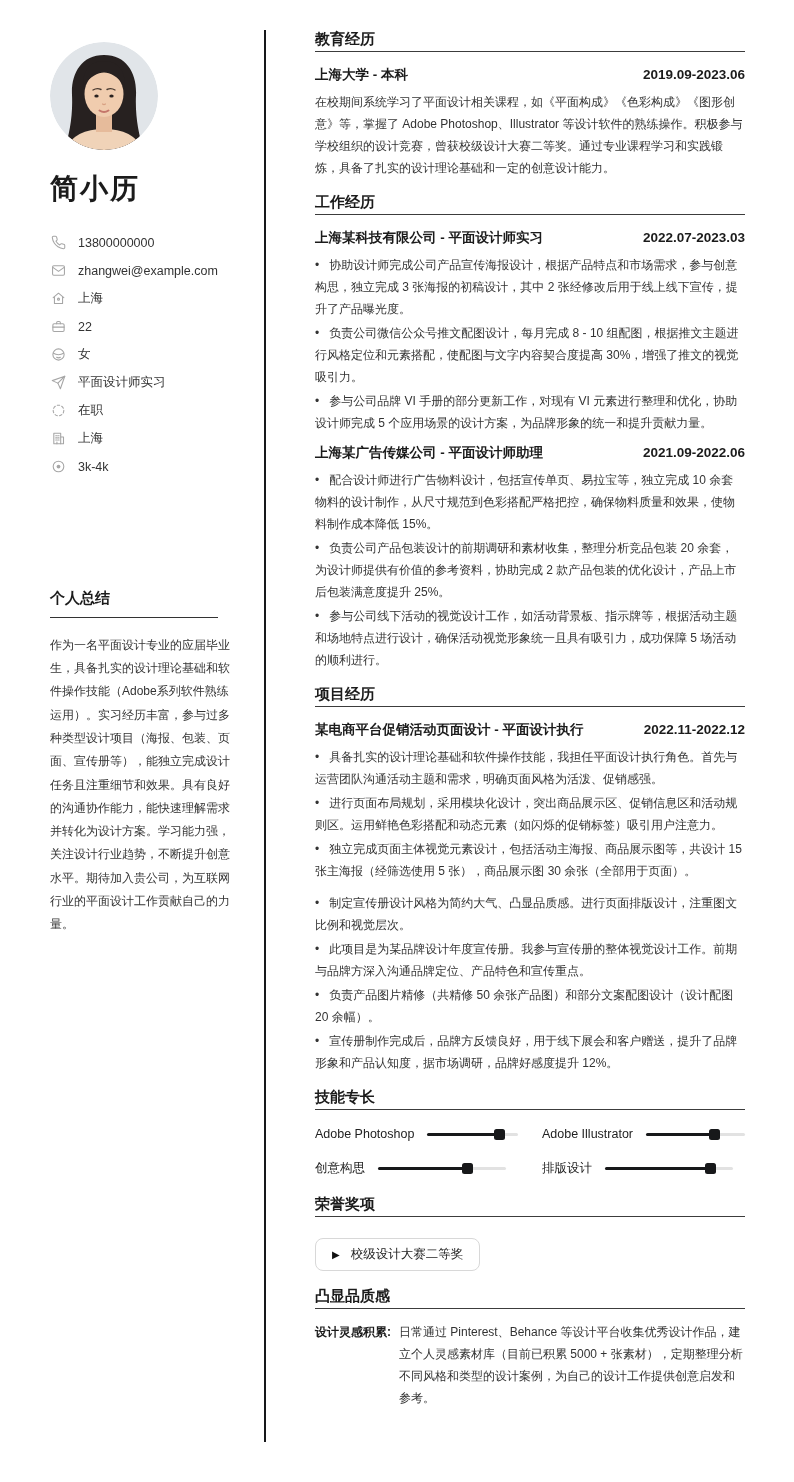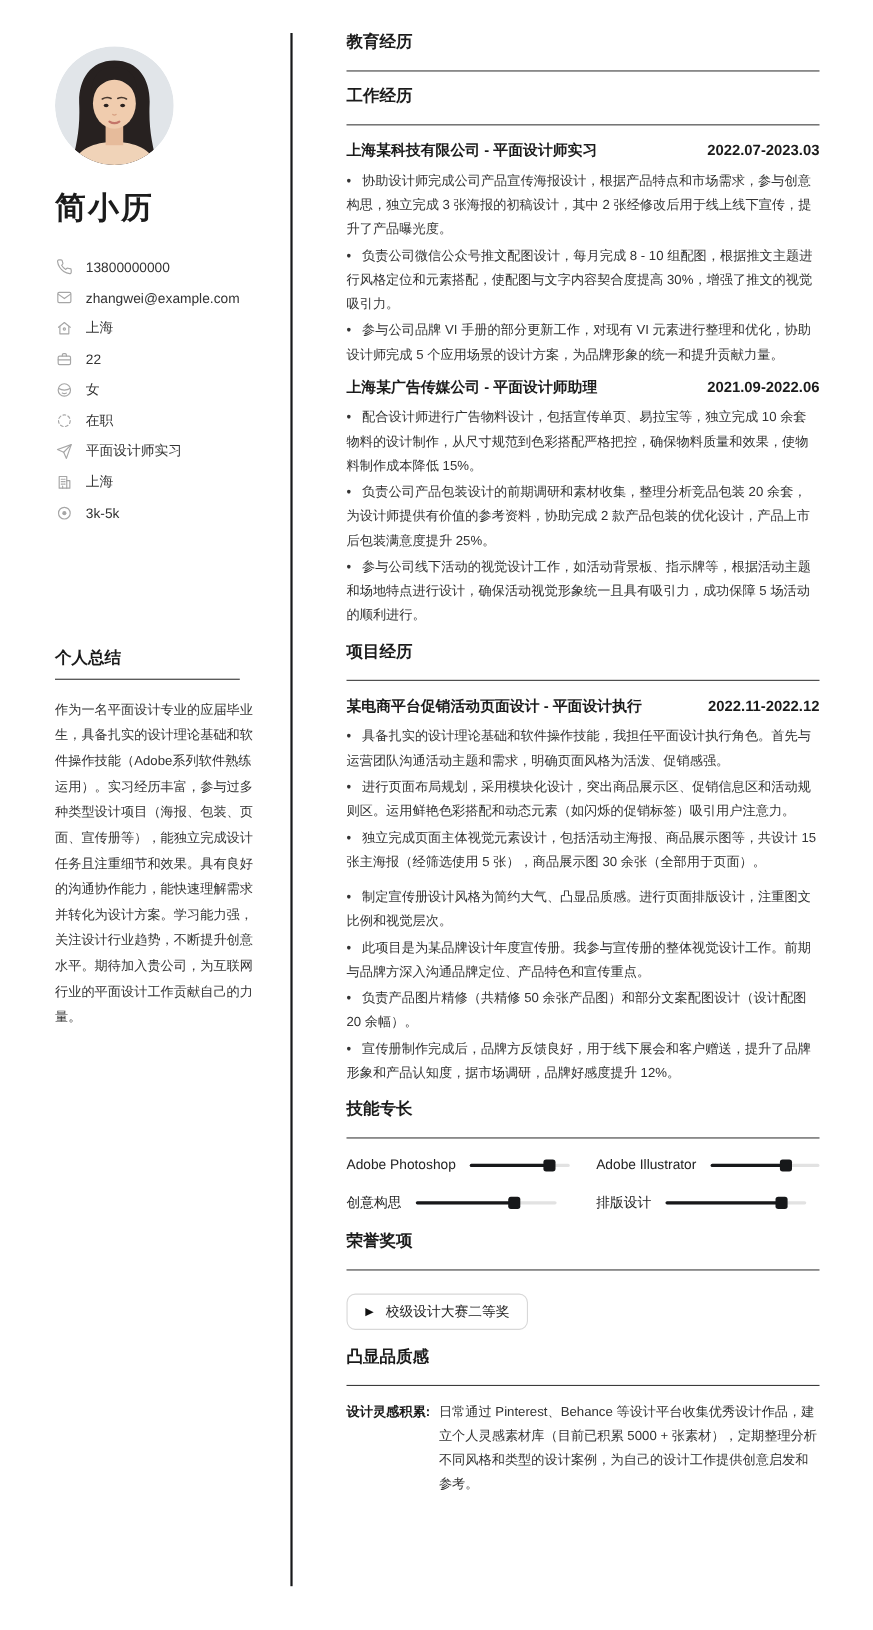--- a/index.html
+++ b/index.html
@@ -18,21 +18,21 @@
   .cicon{width:16px;height:16px;margin-right:12px;color:#a6a6a6;display:inline-flex;align-items:center;justify-content:center;flex-shrink:0;}
   .cicon svg{width:15px;height:15px;}
   .side-summary{margin-top:108px;}
   .side-title{font-size:15px;font-weight:700;color:#1b1b1b;margin:0;padding-bottom:9px;border-bottom:1px solid #333;width:168px;}
   .summary-text{font-size:12px;line-height:23.3px;margin:16px 0 0;color:#333;}
   
   .vdivider{width:2px;background:#17181a;margin-bottom:36px;}
   
   .main{flex:1;padding-left:49px;min-width:0;}
   .sec{margin-bottom:14px;}
-  .sec-title{font-size:15px;font-weight:700;color:#1b1b1b;margin:0 0 14px;padding-bottom:16px;border-bottom:1px solid #3c3c3c;line-height:18px;}
+  .sec-title{font-size:15px;font-weight:700;color:#1b1b1b;margin:0 0 14px;padding-bottom:3px;border-bottom:1px solid #3c3c3c;line-height:18px;}
   .item{margin-bottom:10px;}
   .item-header{display:flex;justify-content:space-between;align-items:baseline;margin-bottom:8px;line-height:17px;}
   .item-name{font-weight:700;font-size:13.5px;color:#1b1b1b;}
   .item-date{font-weight:700;font-size:13.5px;color:#1b1b1b;white-space:nowrap;margin-left:16px;}
   .desc{margin:0;font-size:12px;line-height:22px;color:#333;}
   .bullet{margin:0 0 2px;font-size:12px;line-height:22px;color:#333;}
   .dot{margin-right:10px;}
   
   .skills-grid{display:grid;grid-template-columns:1fr 1fr;column-gap:24px;row-gap:19px;padding:3px 0 4px;}
   .skill{display:flex;align-items:center;min-width:0;}
@@ -122,66 +122,75 @@
               <circle cx="12" cy="12" r="9"></circle>
               <path d="M4 10c4.5 3 11.5 3 16 0"></path>
               <path d="M9 16.5c2 1.2 4 1.2 6 0"></path>
             </svg>
           </span>
           <span class="ctext">女</span>
         </li>
         <li class="contact-item">
           <span class="cicon">
             <svg viewBox="0 0 24 24" fill="none" stroke="currentColor" stroke-width="1.7" stroke-linecap="round" stroke-linejoin="round">
-              <circle cx="12" cy="12" r="8.5" stroke-dasharray="4 3.4"></circle>
-            </svg>
-          </span>
-          <span class="ctext">在职</span>
-        </li>
-        <li class="contact-item">
-          <span class="cicon">
-            <svg viewBox="0 0 24 24" fill="none" stroke="currentColor" stroke-width="1.7" stroke-linecap="round" stroke-linejoin="round">
               <path d="M22 2 11 13"></path>
               <path d="M22 2 15 22l-4-9-9-4 20-7z"></path>
             </svg>
           </span>
           <span class="ctext">平面设计师实习</span>
+        </li>
+        <li class="contact-item">
+          <span class="cicon">
+            <svg viewBox="0 0 24 24" fill="none" stroke="currentColor" stroke-width="1.7" stroke-linecap="round" stroke-linejoin="round">
+              <circle cx="12" cy="12" r="8.5" stroke-dasharray="4 3.4"></circle>
+            </svg>
+          </span>
+          <span class="ctext">在职</span>
         </li>
         <li class="contact-item">
           <span class="cicon">
             <svg viewBox="0 0 24 24" fill="none" stroke="currentColor" stroke-width="1.7" stroke-linecap="round" stroke-linejoin="round">
               <rect x="4.5" y="3.5" width="11" height="17"></rect>
               <path d="M15.5 9.5h4.5v11h-4.5"></path>
               <path d="M7.5 7.5h2M11 7.5h2M7.5 11h2M11 11h2M7.5 14.5h2M11 14.5h2M9.5 17.5v3"></path>
             </svg>
           </span>
           <span class="ctext">上海</span>
         </li>
         <li class="contact-item">
           <span class="cicon">
             <svg viewBox="0 0 24 24" fill="none" stroke="currentColor" stroke-width="1.7" stroke-linecap="round" stroke-linejoin="round">
               <circle cx="12" cy="12" r="8.5"></circle>
               <circle cx="12" cy="12" r="3" fill="currentColor" stroke="none"></circle>
             </svg>
           </span>
-          <span class="ctext">3k-5k</span>
+          <span class="ctext">3k-4k</span>
         </li>
       </ul>
     <div class="side-summary">
       <h2 class="side-title">个人总结</h2>
       <p class="summary-text">作为一名平面设计专业的应届毕业生，具备扎实的设计理论基础和软件操作技能（Adobe系列软件熟练运用）。实习经历丰富，参与过多种类型设计项目（海报、包装、页面、宣传册等），能独立完成设计任务且注重细节和效果。具有良好的沟通协作能力，能快速理解需求并转化为设计方案。学习能力强，关注设计行业趋势，不断提升创意水平。期待加入贵公司，为互联网行业的平面设计工作贡献自己的力量。</p>
     </div>
   </aside>
 
   <div class="vdivider"></div>
 
   <main class="main">
 
     <section class="sec">
       <h2 class="sec-title">教育经历</h2>
+      <div id="edu-items">
+          <div class="item">
+            <div class="item-header">
+              <span class="item-name">上海大学 - 本科</span>
+              <span class="item-date">2019.09-2023.06</span>
+            </div>
+            <p class="desc">在校期间系统学习了平面设计相关课程，如《平面构成》《色彩构成》《图形创意》等，掌握了 Adobe Photoshop、Illustrator 等设计软件的熟练操作。积极参与学校组织的设计竞赛，曾获校级设计大赛二等奖。通过专业课程学习和实践锻炼，具备了扎实的设计理论基础和一定的创意设计能力。</p>
+          </div>
+        </div>
     </section>
 
     <section class="sec">
       <h2 class="sec-title">工作经历</h2>
       <div id="work-items">
           <div class="item">
             <div class="item-header">
               <span class="item-name">上海某科技有限公司 - 平面设计师实习</span>
               <span class="item-date">2022.07-2023.03</span>
             </div>

